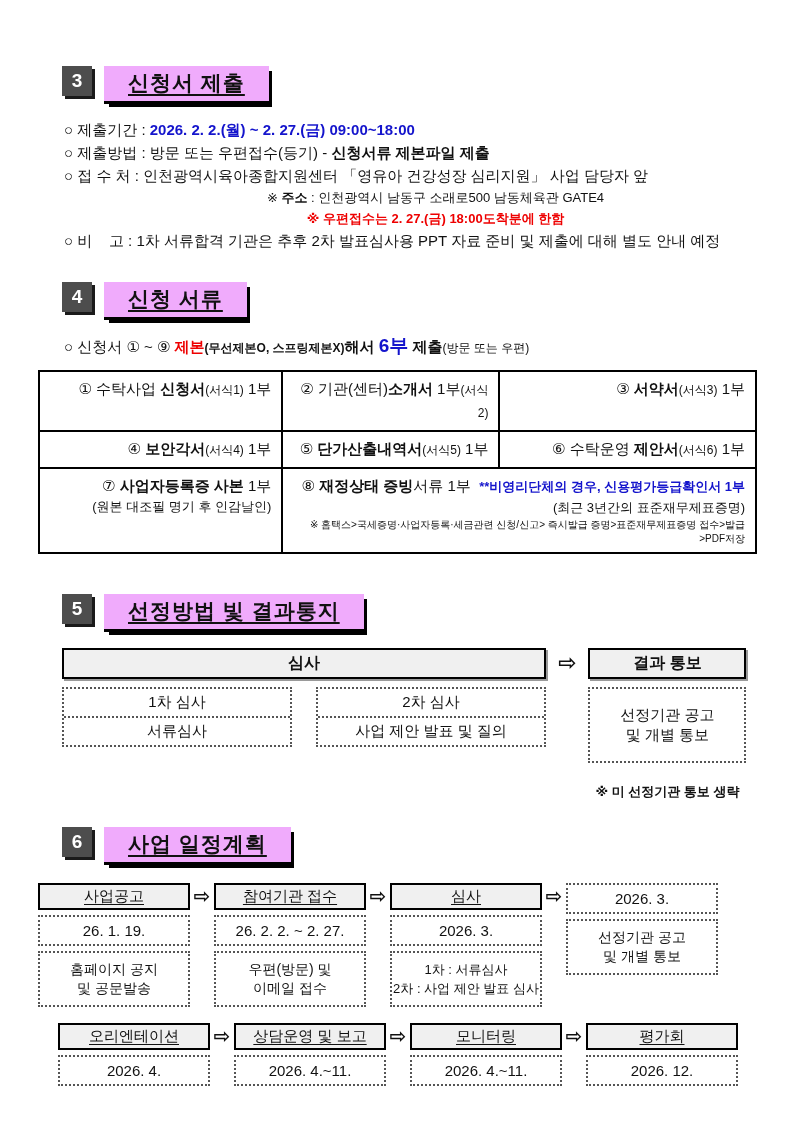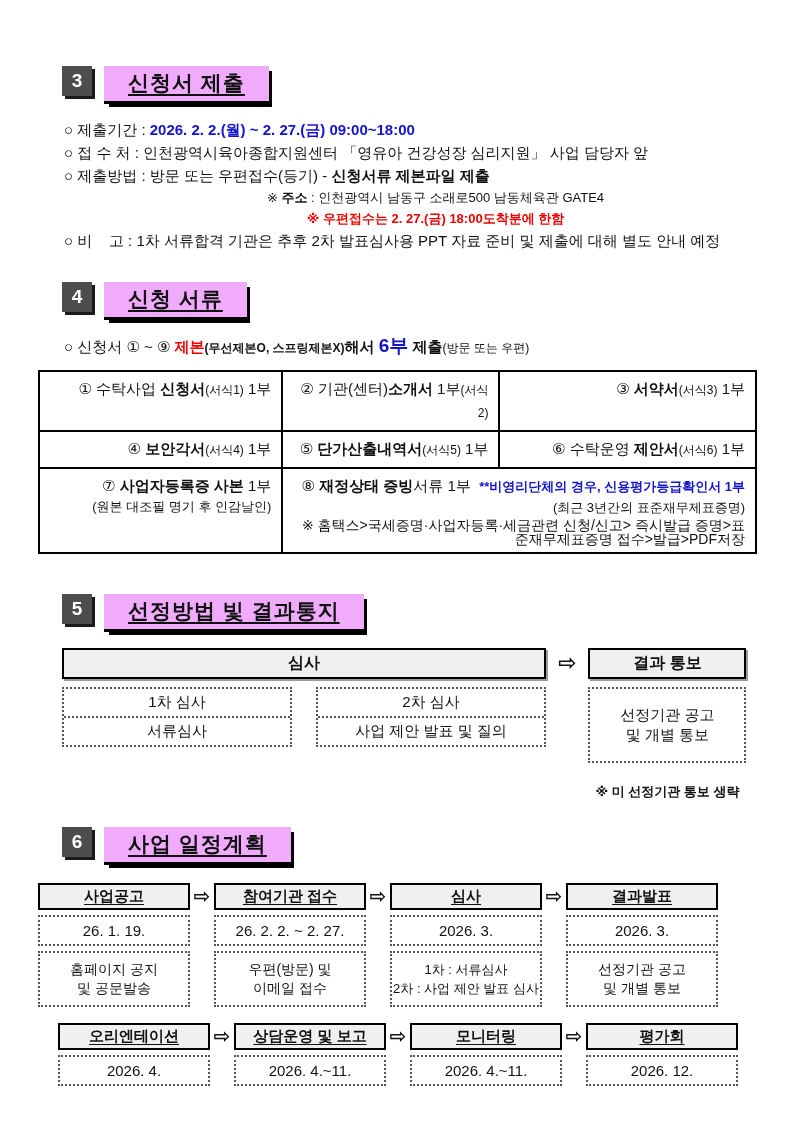--- a/index.html
+++ b/index.html
@@ -30,21 +30,21 @@
   .r-smblue{font-size:13px;color:#1414cc;font-weight:700;}
   .r-bluebig{color:#1414cc;font-weight:700;font-size:19px;}
 
   
   .doc-table{border-collapse:collapse;width:719px;margin-top:10px;table-layout:fixed;}
   .doc-table td{border:2px solid #000;padding:6px 10px;font-size:15px;vertical-align:top;text-align:right;}
   .doc-table .c1{width:34%;}.doc-table .c2{width:30%;}.doc-table .c3{width:36%;}
   .cell-line{white-space:pre-wrap;line-height:21px;}
   .cell-line.ind{margin-left:14px;}
   .cell-line.sm{font-size:13px;}
-  .cell-line.tiny{font-size:14px;line-height:14px;margin-left:6px;}
+  .cell-line.tiny{font-size:10px;line-height:14px;margin-left:6px;}
 
   
   .flow5{display:flex;align-items:flex-start;gap:12px;margin:16px 0 0 24px;}
   .f5-left{width:484px;}
   .f5-head{border:2px solid #000;background:#f0f0f0;font-weight:700;font-size:16px;
            text-align:center;padding:3px 0;box-shadow:2px 2px 0 #9a9a9a;}
   .f5-subs{display:flex;justify-content:space-between;margin-top:8px;}
   .f5-sub{width:226px;border:2px dotted #555;}
   .f5-sub-top{text-align:center;font-size:15px;padding:4px 0;border-bottom:2px dotted #555;}
   .f5-sub-bot{text-align:center;font-size:15px;padding:4px 0;}
@@ -52,42 +52,42 @@
   .f5-right{width:158px;}
   .f5-resbox{border:2px dotted #555;margin-top:8px;text-align:center;font-size:15px;
              padding:16px 0;white-space:pre-line;line-height:20px;}
   .f5-note{margin-top:20px;font-size:13px;font-weight:700;text-align:center;white-space:nowrap;}
 
   
   .flow6{display:flex;align-items:flex-start;margin-top:18px;margin-left:0;}
   .flow6.rb{margin-left:20px;margin-top:16px;}
   .f6col{width:152px;display:flex;flex-direction:column;gap:5px;}
   .f6arrow{width:24px;text-align:center;font-size:20px;font-weight:700;margin-top:1px;}
-  .f6head{border:2px solid #000;background:#f0f0f0;font-weight:700;font-size:15px;
+  .f6head{border:2px solid #000;background:#f0f0f0;font-weight:400;font-size:15px;
           text-align:center;padding:2px 0;text-decoration:underline;text-underline-offset:3px;}
   .f6date{border:2px dotted #555;text-align:center;font-size:15px;padding:5px 0;}
   .f6desc{border:2px dotted #555;text-align:center;font-size:14px;padding:7px 1px;
           white-space:pre-line;line-height:19px;min-height:38px;}
 
   .mt30{margin-top:30px;}.mt40{margin-top:40px;}.mt26{margin-top:26px;}
 </style>
 </head>
 <body>
 
 <div class="page">
 
   <section>
     <div class="sec-head">
       <div class="sec-num">3</div>
       <div class="sec-title">신청서 제출</div>
     </div>
     <div class="items">
       <div class="line"><span>○ 제출기간 : </span><span class="r-blue">2026. 2. 2.(월) ~ 2. 27.(금) 09:00~18:00</span></div>
+      <div class="line"><span>○ 제출방법 : 방문 또는 우편접수(등기) - </span><span class="r-b">신청서류 제본파일 제출</span></div>
       <div class="line"><span>○ 접 수 처 : 인천광역시육아종합지원센터 「영유아 건강성장 심리지원」 사업 담당자 앞</span></div>
-      <div class="line"><span>○ 제출방법 : 방문 또는 우편접수(등기) - </span><span class="r-b">신청서류 제본파일 제출</span></div>
       <div class="line sub"><span>※ </span><span class="r-b">주소</span><span> : 인천광역시 남동구 소래로500 남동체육관 GATE4</span></div>
       <div class="line sub"><span class="r-red">※ 우편접수는 2. 27.(금) 18:00도착분에 한함</span></div>
       <div class="line"><span>○ 비    고 : 1차 서류합격 기관은 추후 2차 발표심사용 PPT 자료 준비 및 제출에 대해 별도 안내 예정</span></div>
     </div>
   </section>
 
   <section class="mt30">
     <div class="sec-head">
       <div class="sec-num">4</div>
       <div class="sec-title">신청 서류</div>
@@ -185,21 +185,20 @@
       </div>
       <div class="f6arrow">⇨</div>
       <div class="f6col">
         <div class="f6head">심사</div>
         <div class="f6date">2026. 3.</div>
         <div class="f6desc" style="font-size:13px;">1차 : 서류심사
 2차 : 사업 제안 발표 심사</div>
       </div>
       <div class="f6arrow">⇨</div>
       <div class="f6col">
-        <div class="f6head">결과발표</div>
         <div class="f6date">2026. 3.</div>
         <div class="f6desc">선정기관 공고
 및 개별 통보</div>
       </div>
     </div>
 
     <div class="flow6 rb">
       <div class="f6col">
         <div class="f6head">오리엔테이션</div>
         <div class="f6date">2026. 4.</div>

